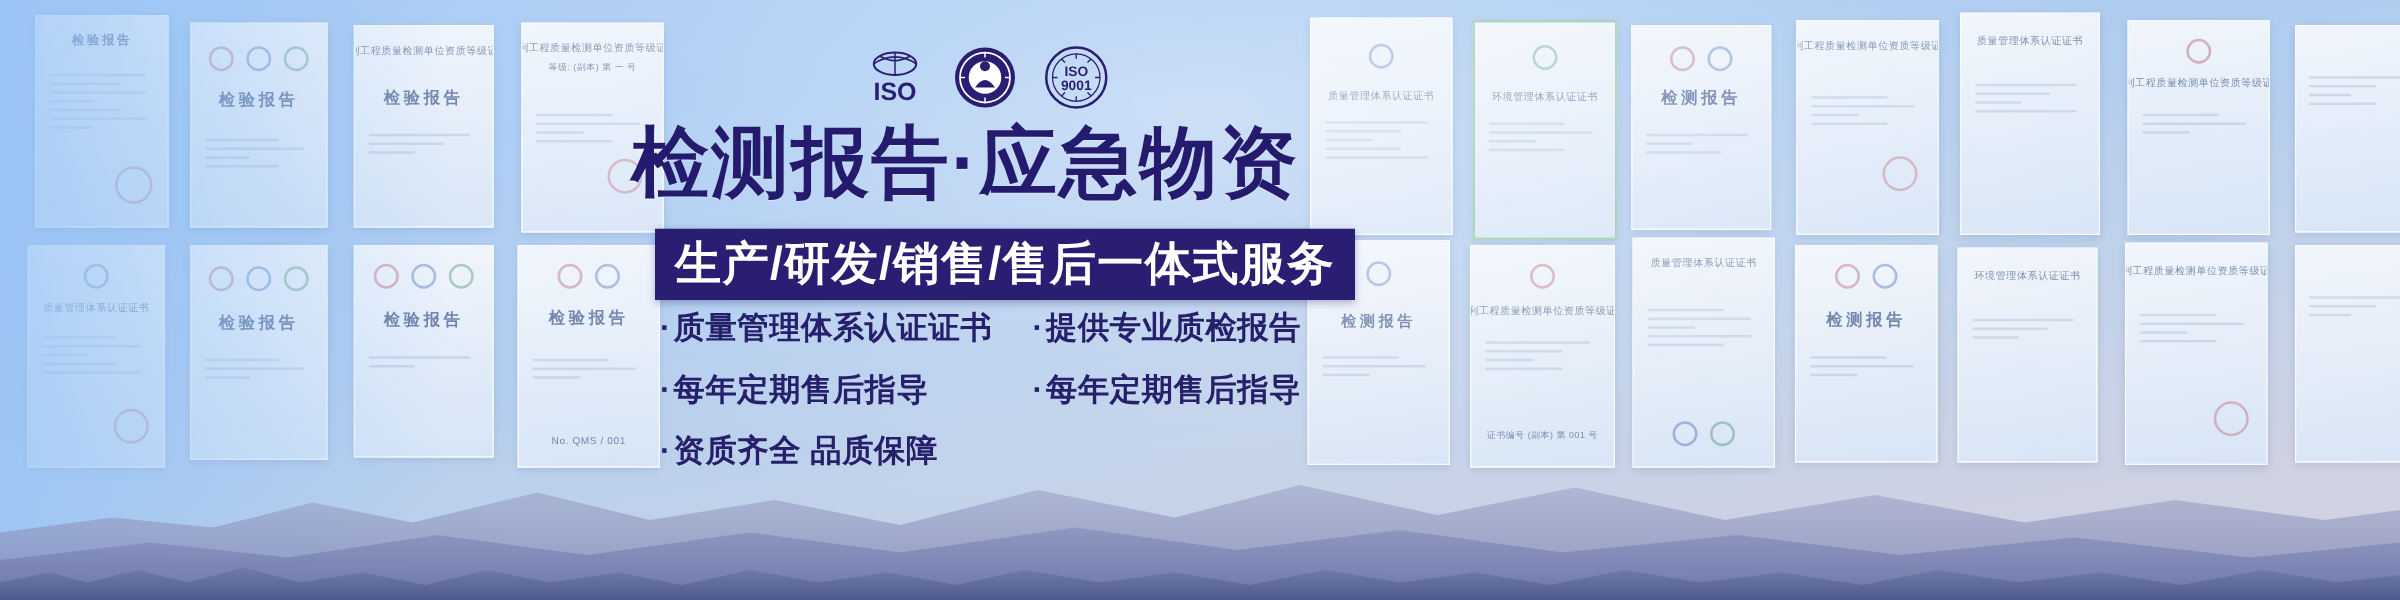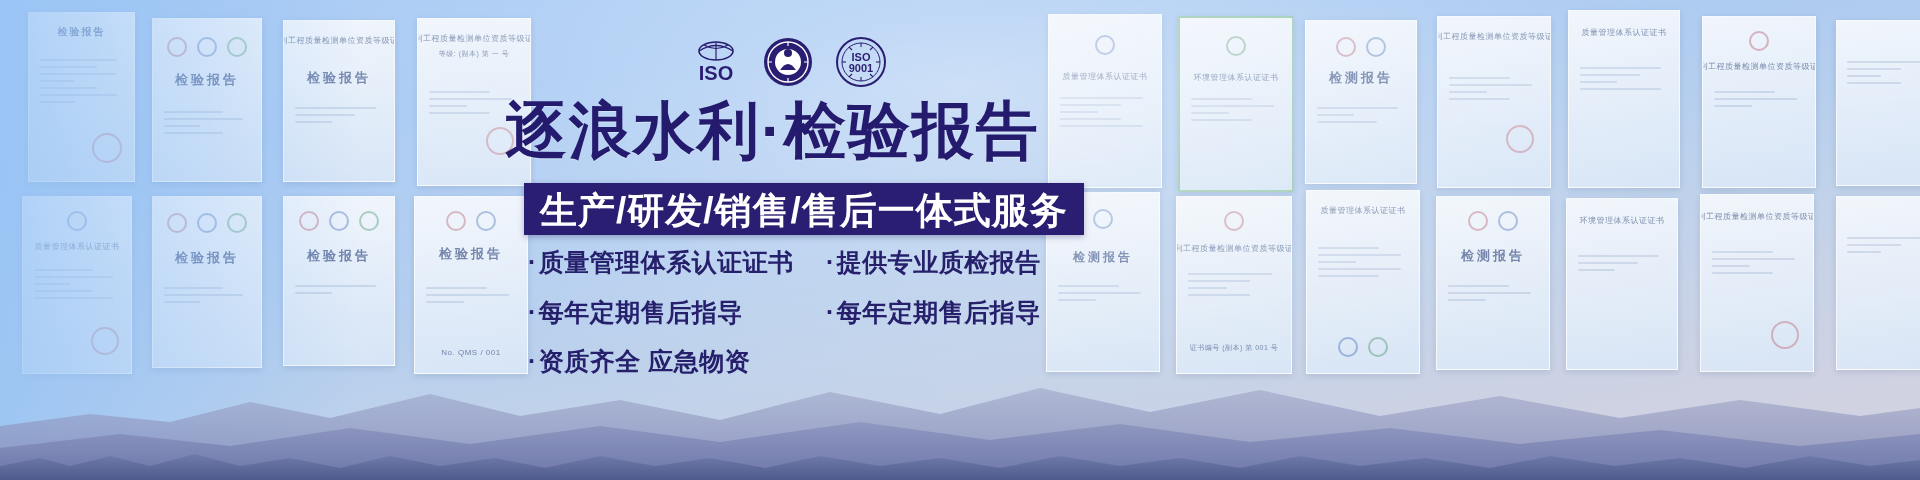--- a/index.html
+++ b/index.html
@@ -74,21 +74,21 @@
   
   .headline{
     position:absolute;left:505px;top:100px;
     font-size:62px;font-weight:bold;color:#241a6e;
     letter-spacing:2px;line-height:1;white-space:nowrap;
     text-shadow:0 1px 0 rgba(255,255,255,.30);
   }
   .subbar{
     position:absolute;left:524px;top:183px;
     background:#2a1e72;color:#fff;
-    padding:9px 16px 6px 16px;
+    padding:9px 16px 11px 16px;
     font-size:37px;font-weight:bold;letter-spacing:1px;line-height:1;
     white-space:nowrap;
     box-shadow:0 2px 6px rgba(30,25,90,.30);
   }
   .features{
     position:absolute;left:528px;top:248px;
     display:grid;grid-template-columns:280px 250px;
     row-gap:20px;column-gap:18px;
   }
   .feat{
@@ -437,25 +437,25 @@
           <path d="M7 26 L11 26"></path>
             <path d="M14 11 L17 14"></path>
         </g>
         <text x="26" y="25" text-anchor="middle" font-family="Liberation Sans, sans-serif" font-size="11" font-weight="bold" fill="#2a1e72">ISO</text>
         <text x="26" y="36" text-anchor="middle" font-family="Liberation Sans, sans-serif" font-size="11" font-weight="bold" fill="#2a1e72">9001</text>
       </svg>
     </div>
 
   </div>
 
-  <div class="headline">逐浪水利·检验报告</div>
+  <div class="headline">检测报告·应急物资</div>
 
   <div class="subbar">生产/研发/销售/售后一体式服务</div>
 
   <div class="features">
     <div class="feat"><span class="dot">·</span><span>质量管理体系认证证书</span></div>
     <div class="feat"><span class="dot">·</span><span>提供专业质检报告</span></div>
     <div class="feat"><span class="dot">·</span><span>每年定期售后指导</span></div>
     <div class="feat"><span class="dot">·</span><span>每年定期售后指导</span></div>
-    <div class="feat"><span class="dot">·</span><span>资质齐全 应急物资</span></div>
+    <div class="feat"><span class="dot">·</span><span>资质齐全 品质保障</span></div>
   </div>
 
 </div>
 
 </body></html>

